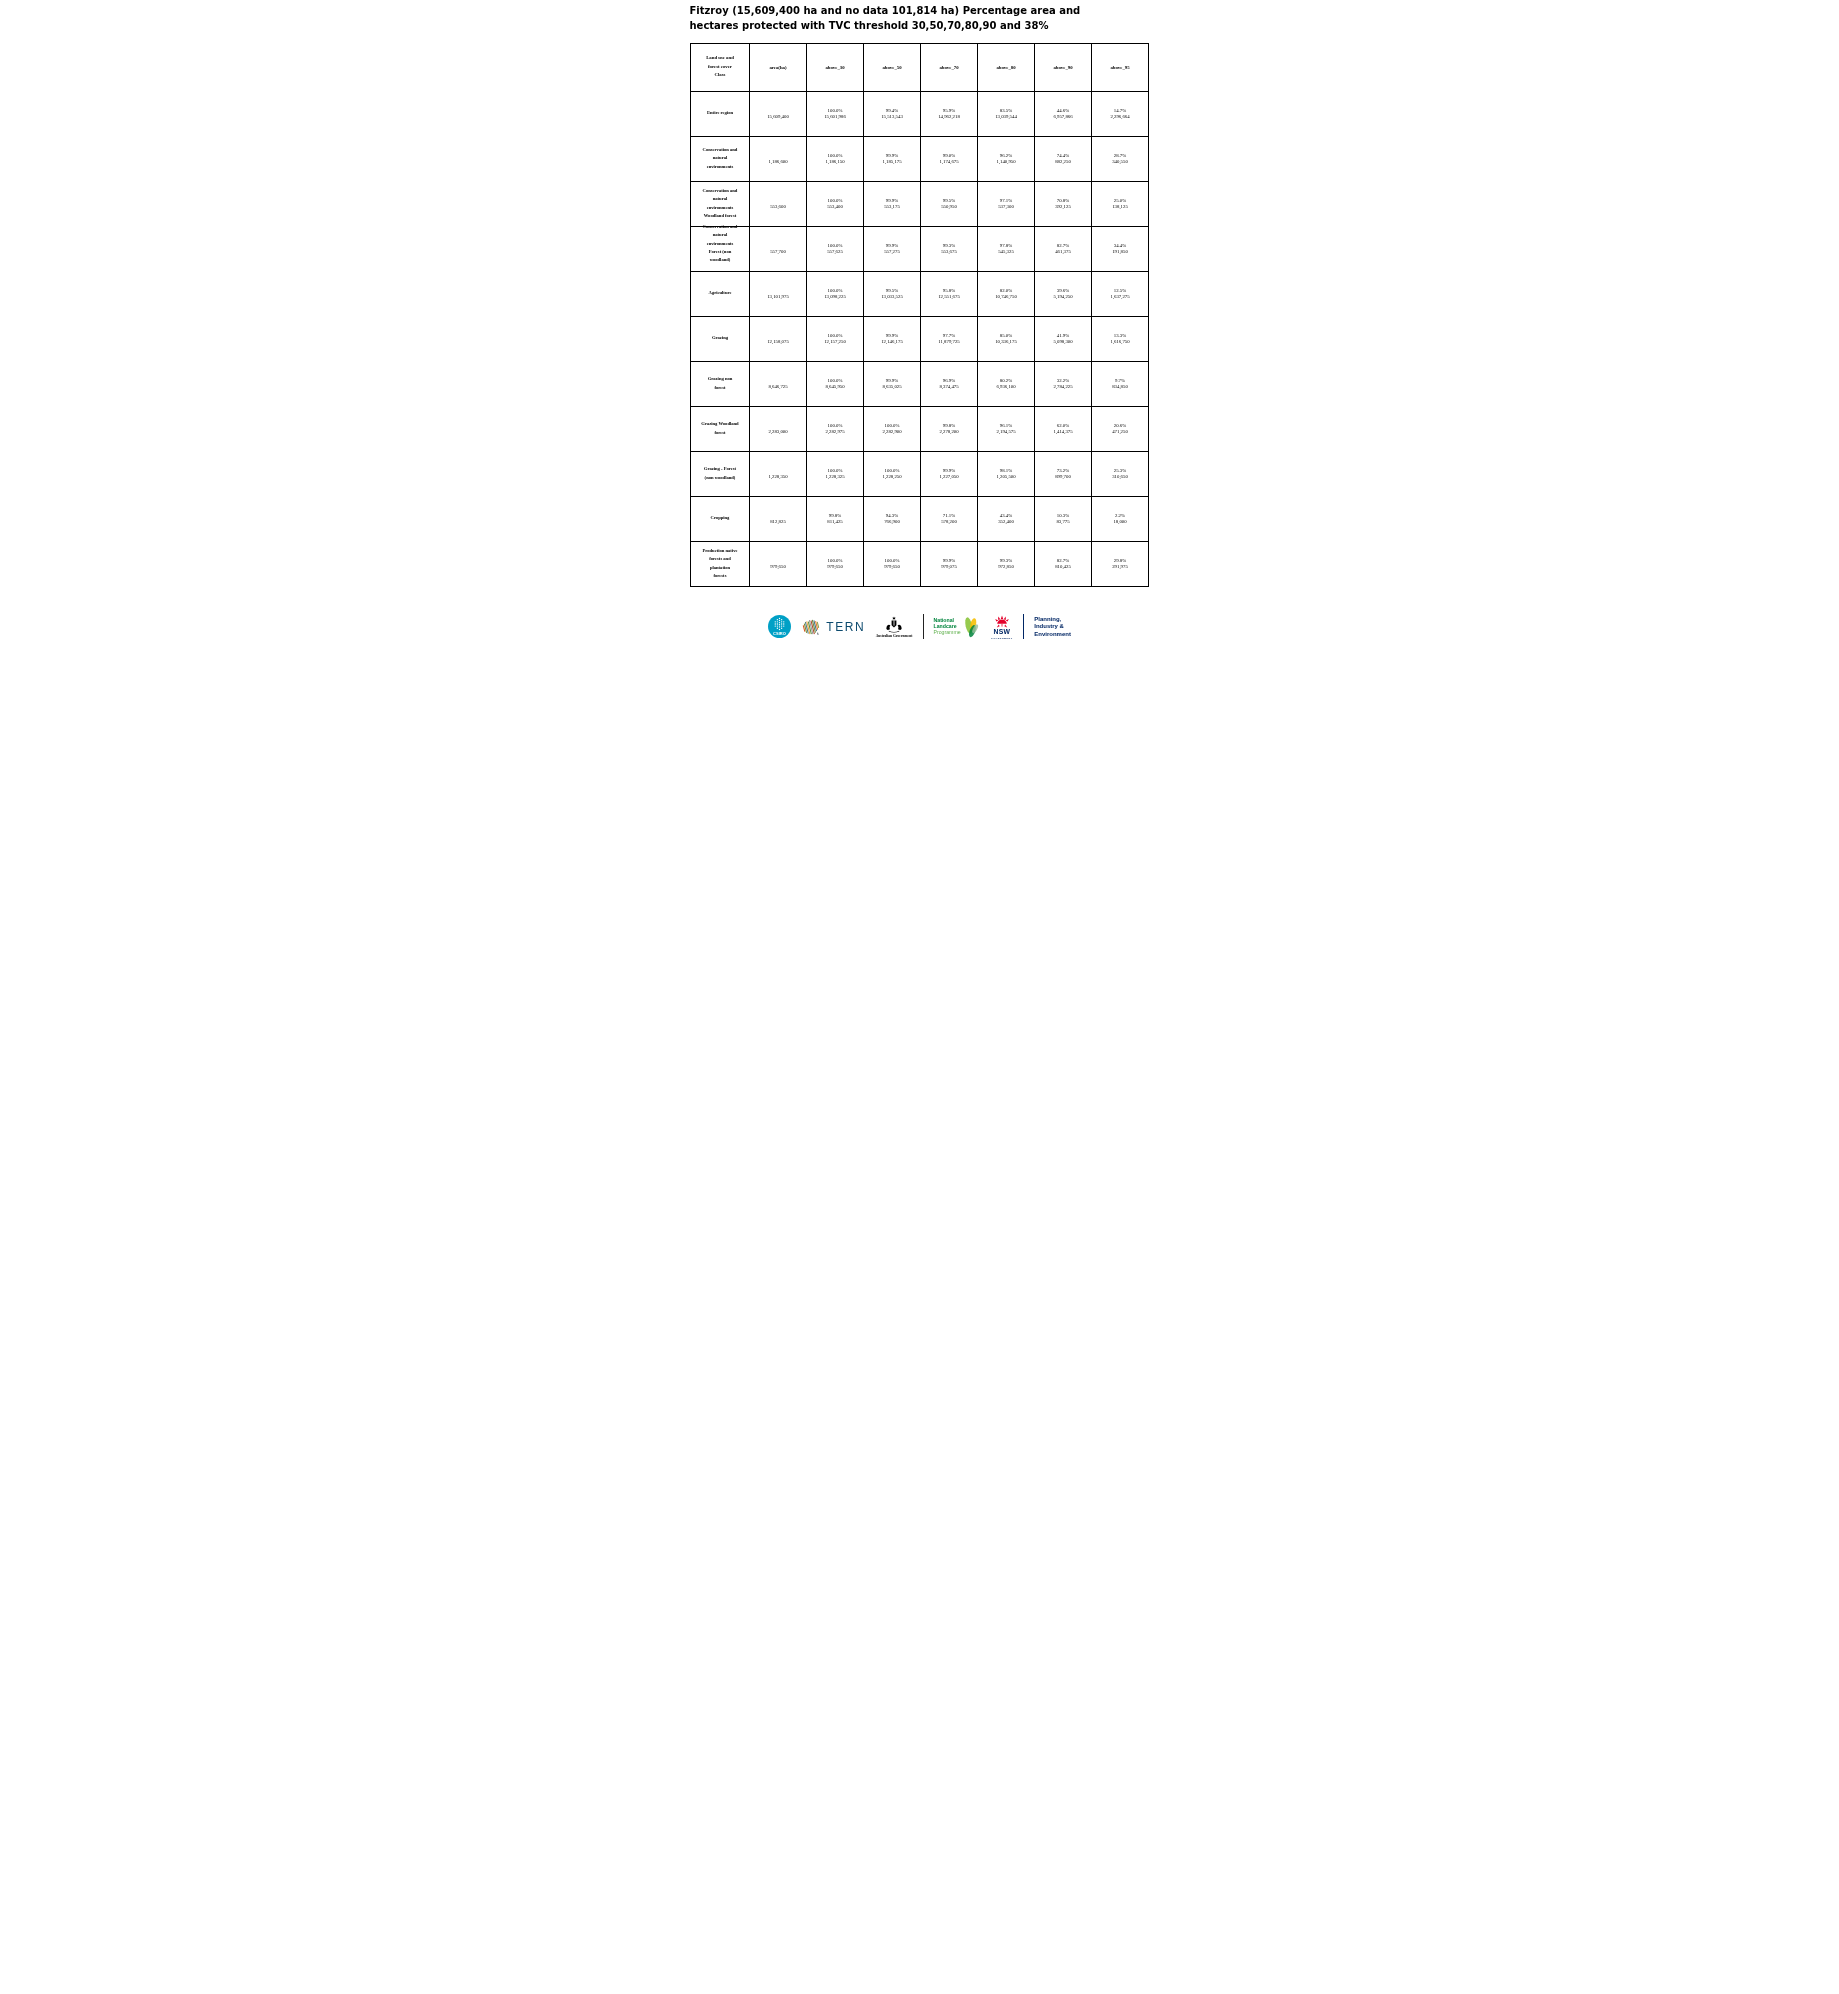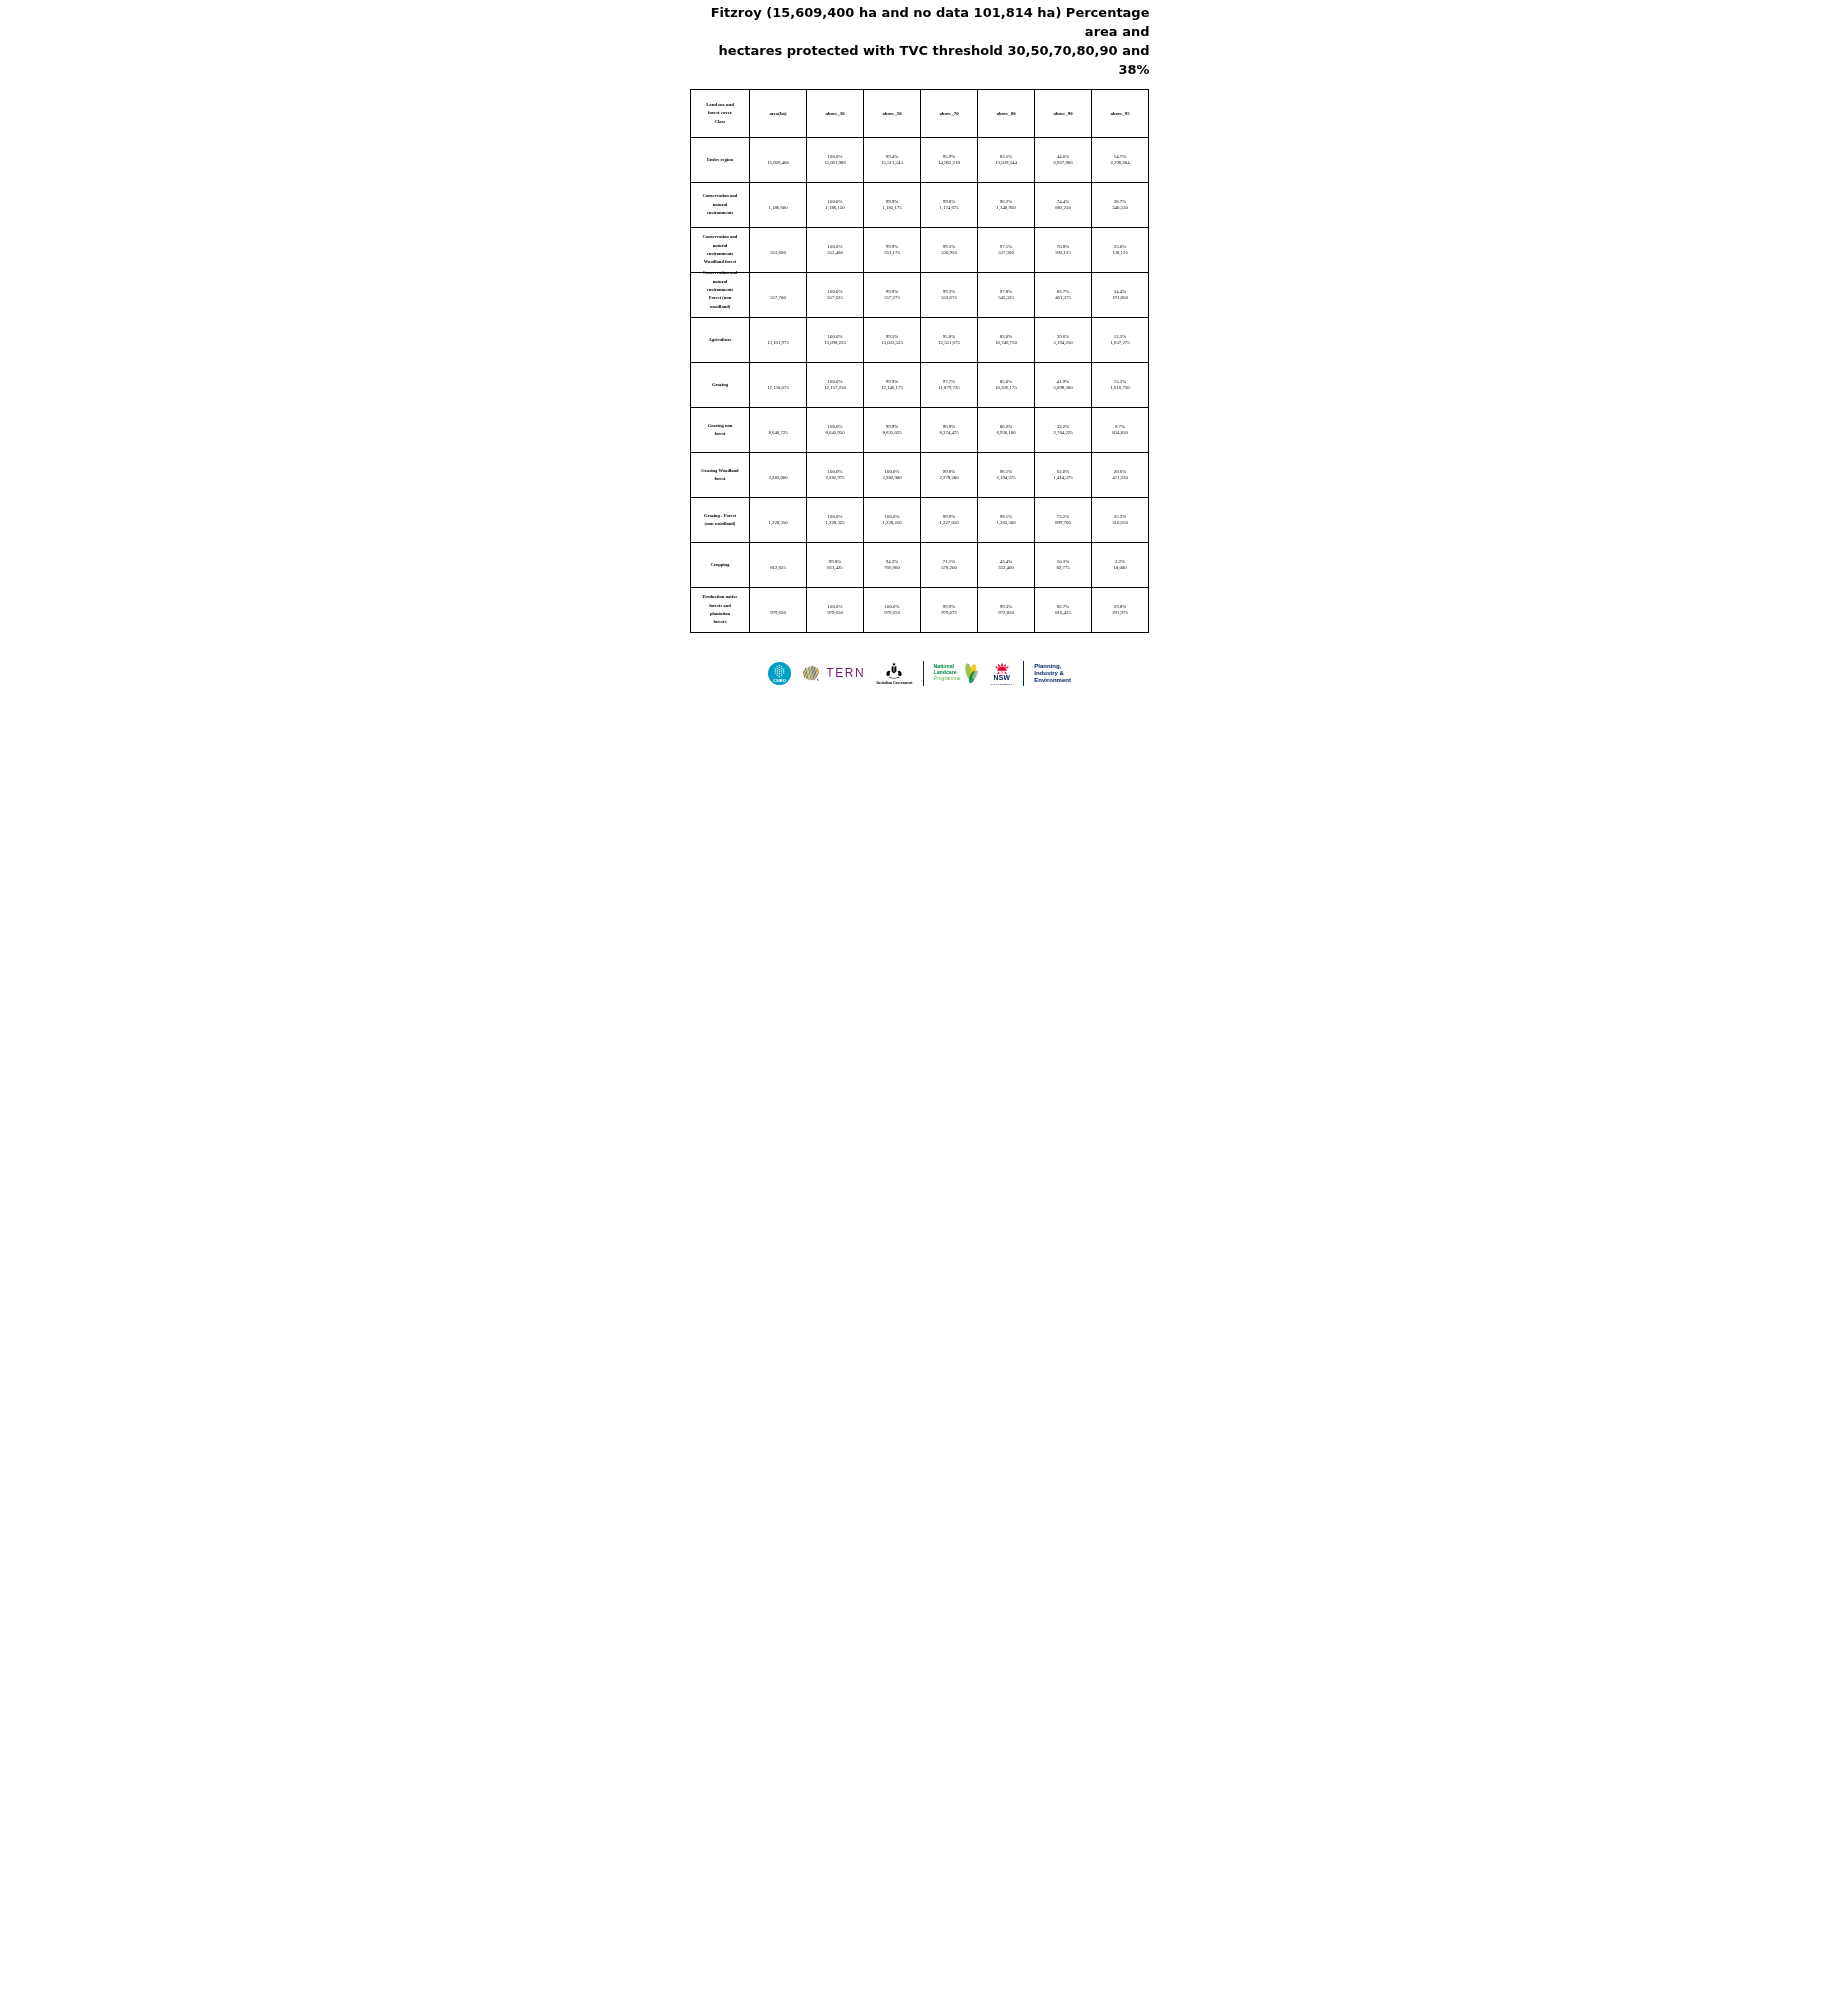--- a/index.html
+++ b/index.html
@@ -1,40 +1,40 @@
 <!DOCTYPE html>
 <html style="font-size:6.4px"><head>
 <meta charset="utf-8">
 <style>
   html,body{margin:0;padding:0;background:#ffffff;}
   .page{width:460px;min-height:637px;margin:0 auto;background:#fff;color:#000;
         font-family:"Liberation Serif","DejaVu Serif",serif;}
   
-  .title{padding-top:4px;text-align:right;font-family:"DejaVu Sans","Liberation Sans",sans-serif;
-         font-weight:bold;font-size:13px;line-height:1.45;color:#000;}
+  .title{padding-top:4px;text-align:left;font-family:"DejaVu Sans","Liberation Sans",sans-serif;
+         font-weight:bold;font-size:10px;line-height:1.45;color:#000;}
   
   .table{width:457px;margin:9.6px auto 0;border:1.2px solid #000;border-left-width:0.4px;border-right-width:0.4px;}
   .trow{display:grid;grid-template-columns:58px repeat(7,1fr);height:44px;border-top:1.2px solid #000;}
   .trow.head{height:47px;border-top:none;}
   .cell{display:flex;align-items:center;justify-content:center;overflow:visible;}
   .cell + .cell{border-left:0.4px solid #000;}
   .head-cell{font-weight:bold;font-size:4.8px;}
   .head-cell .label-block{font-size:4.8px;}
   .label-block{font-weight:bold;font-size:4.6px;line-height:8.4px;text-align:center;}
   .pair{text-align:center;font-size:4.8px;line-height:6px;}
   .pct{height:6px;}
   
   .trow[data-row="3"] .label-block{position:relative;top:-4.8px;}
   
   .footer{display:flex;justify-content:center;align-items:center;gap:10.4px;margin-top:14.4px;height:52px;}
   .logo{display:flex;flex-direction:column;align-items:center;}
   .csiro-circle{width:23px;height:23px;}
   .tern{flex-direction:row;gap:2.8px;align-items:center;}
   .tern-text{font-family:"Liberation Sans",sans-serif;font-weight:400;font-size:12px;
-             letter-spacing:1.6px;color:#701a75;}
+             letter-spacing:1.6px;color:#0c4a6e;}
   .ausgov-text{font-weight:bold;font-size:3.6px;white-space:nowrap;margin-top:0.8px;
                font-family:"Liberation Serif",serif;}
   .vdivider{width:0.4px;height:25px;background:#222;}
   .vdivider.navy{background:#002664;width:0.8px;}
   .landcare{flex-direction:row;gap:1.6px;align-items:center;}
   .landcare-text{font-family:"Liberation Sans",sans-serif;font-size:5.2px;line-height:1.15;
                  font-weight:bold;color:#00843d;text-align:left;}
   .landcare-text .light{color:#61b14e;font-weight:normal;}
   .nsw-name{font-family:"Liberation Sans",sans-serif;font-weight:800;font-size:6.8px;
             color:#002664;letter-spacing:0.2px;line-height:1;}

